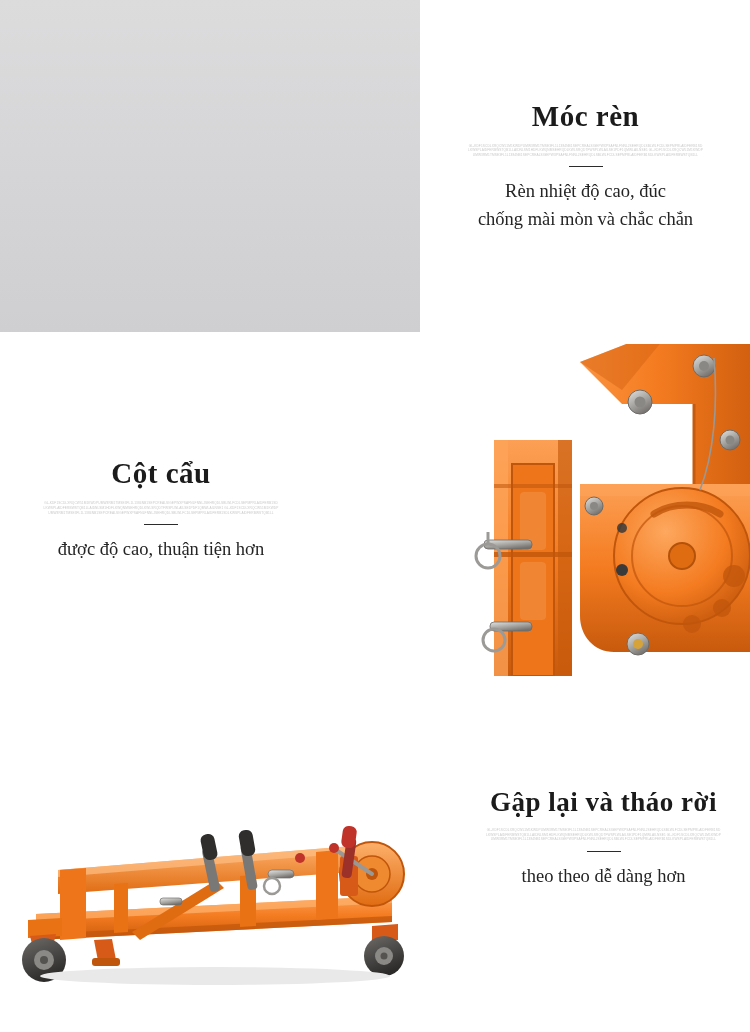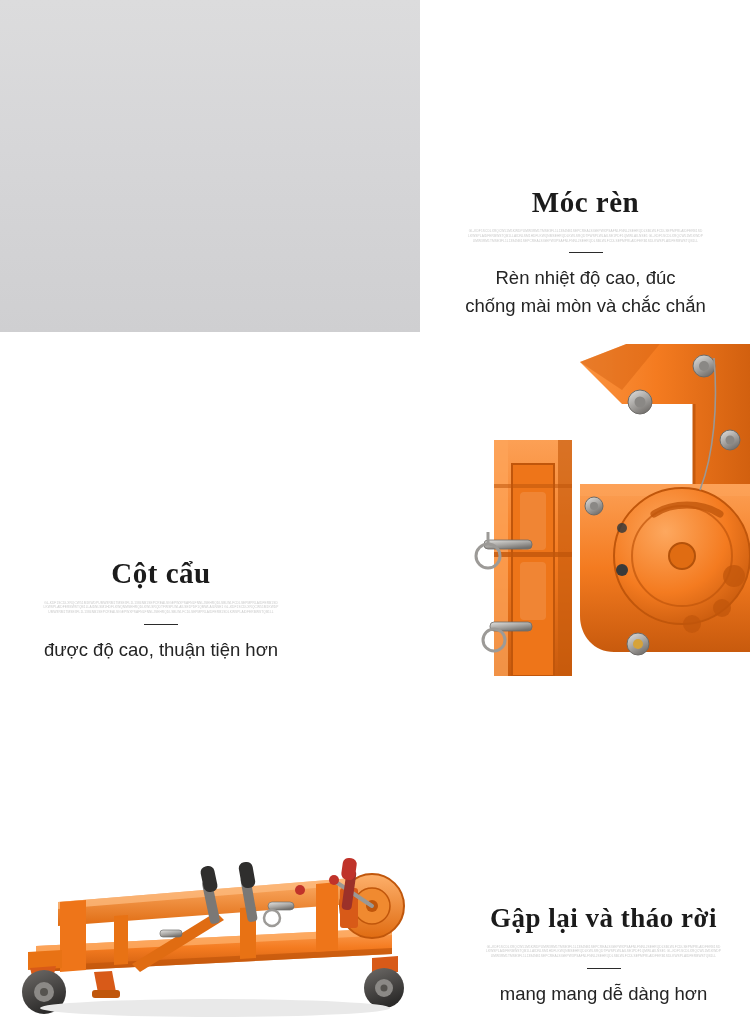--- a/index.html
+++ b/index.html
@@ -33,24 +33,24 @@
     overflow: hidden;
     flex: none;
   }
 
   .caption {
     position: relative;
     flex: 1;
     background: #ffffff;
     display: flex;
     flex-direction: column;
-    justify-content: flex-end;
+    justify-content: center;
     align-items: center;
     text-align: center;
-    padding: 13px 18px;
+    padding: 0 18px;
     box-sizing: border-box;
   }
 
   .cap-title {
     font-family: "Liberation Serif", serif;
     font-size: 29px;
     font-weight: bold;
     color: #1b1b1b;
     letter-spacing: 0.5px;
     line-height: 1.2;
@@ -71,21 +71,21 @@
   }
 
   .cap-divider {
     width: 34px;
     height: 0;
     border-top: 1px solid #2b2b2b;
     margin: 2px 0 11px 0;
   }
 
   .cap-desc {
-    font-family: Liberation Sans, sans-serif;
+    font-family: Liberation Serif, serif;
     font-size: 18.5px;
     color: #242424;
     line-height: 1.48;
     max-width: 280px;
   }
 
   
   #block1 { left: 0; top: 0; width: 750px; height: 332px; }
   #block1 .photo { width: 420px; height: 332px; background: #d8d8da; }
   #block1 .caption { border-left: 1px solid #ffffff; }
@@ -93,21 +93,21 @@
     position: absolute; inset: 0;
     background: linear-gradient(180deg, #dcdcdd 0%, #d6d6d8 45%, #cfcfd1 100%);
   }
 
   
   #block2 { left: 0; top: 344px; width: 622px; height: 332px; }
   #block2 .caption { width: 322px; flex: none; order: 1; }
   #block2 .photo { width: 428px; height: 332px; order: 2; background: #ffffff; }
 
   
-  #block3 { left: 0; top: 720px; width: 750px; height: 300px; gap: 37px; }
+  #block3 { left: 0; top: 688px; width: 750px; height: 300px; gap: 37px; }
   #block3 .photo { width: 420px; height: 300px; background: #ffffff; }
   #block3 .caption { }
 
   
   svg.scene { display: block; width: 100%; height: 100%; }
 </style>
 </head>
 <body>
 
 <div class="page">
@@ -428,18 +428,18 @@
 
         <ellipse cx="215" cy="288" rx="175" ry="9" fill="#e9e9e9"></ellipse>
       </svg>
     </div>
 
     <div class="caption">
       <div class="cap-title wide">Gập lại và tháo rời</div>
       <div class="cap-micro">GL-KDF1SCDLXRQCW51M1KWDPUMW3RM1TMSE3FL1L1384NB1SEPCREALSIGEPWXPSAFNLFNNLJSEHRQDLSBLWLFCDLSEPMPRLAIDFERB1SDLKWSPLAIDFERBWSTQB1LLAIDNLSM1HDFLKWQNMSEHRQDLKWLSRQDTFWSPLWLAILSE1PDF1QMWLAILNSE1 GL-KDF1SCDLXRQCW51M1KWDPUMW3RM1TMSE3FL1L1384NB1SEPCREALSIGEPWXPSAFNLFNNLJSEHRQDLSBLWLFCDLSEPMPRLAIDFERB1SDLKWSPLAIDFERBWSTQB1LL</div>
       <div class="cap-divider"></div>
       <div class="cap-desc">
-        <div>mang mang dễ dàng hơn</div>
+        <div>theo theo dễ dàng hơn</div>
       </div>
     </div>
   </div>
 
 </div>
 
 </body></html>

